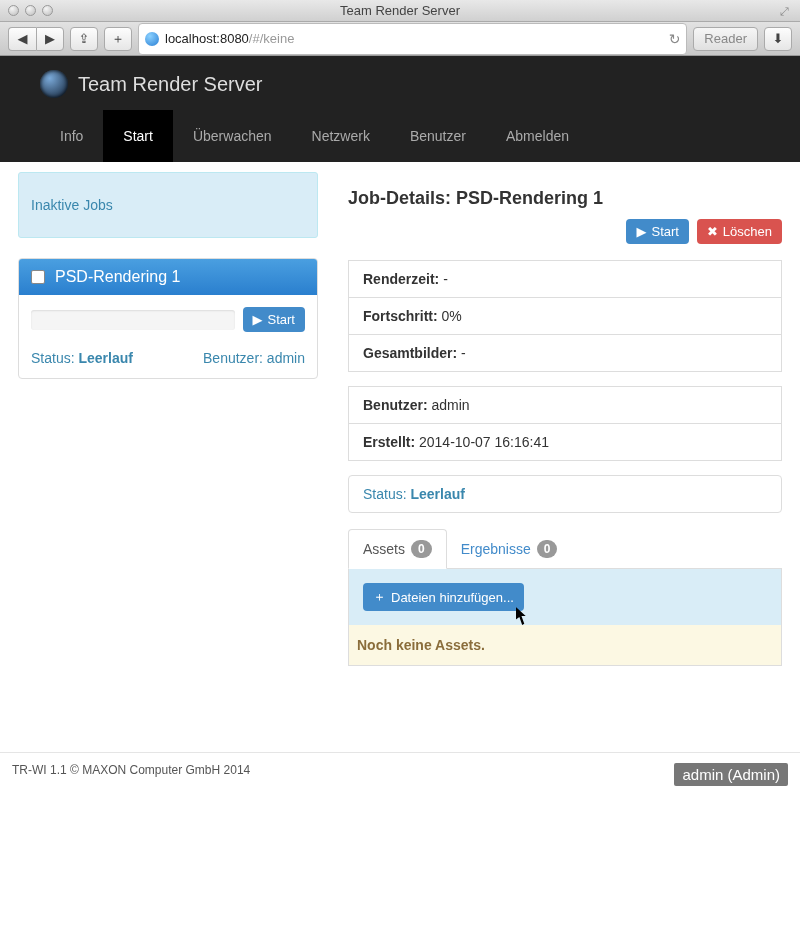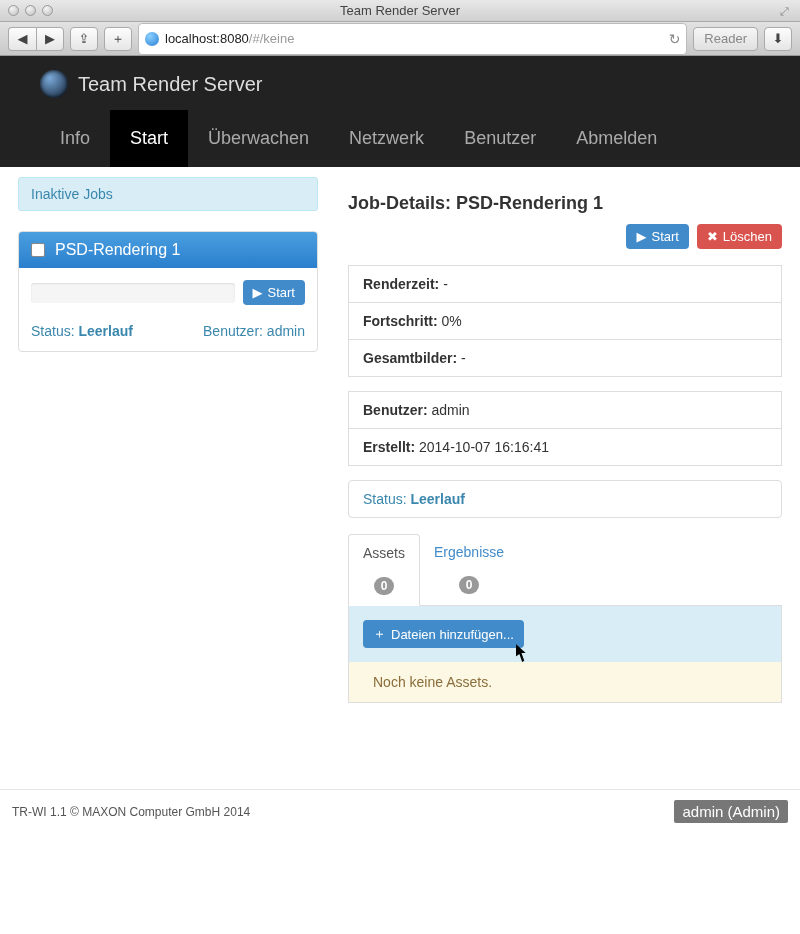--- a/index.html
+++ b/index.html
@@ -95,42 +95,42 @@
 .brand-icon {
   width: 28px; height: 28px; border-radius: 50%;
   background: radial-gradient(circle at 35% 30%, #7aa9d8, #0d1c30);
   box-shadow: inset 0 0 4px #000;
 }
 .app-nav {
   display: flex; margin-top: 12px; padding-left: 40px;
 }
 .app-nav a {
   display: block; padding: 18px 20px;
-  color: #aaa; text-decoration: none; font-size: 18px;
+  color: #aaa; text-decoration: none; font-size: 14px;
 }
 .app-nav a.active {
   background: #000; color: #fff;
 }
 
 
 .page-body {
   background: #fff;
   display: flex;
   padding: 10px 18px 20px 18px;
   gap: 30px;
 }
 .left-col { width: 300px; }
 .right-col { flex: 1; }
 
 
 .inactive-bar {
   background: #d9edf7;
   border: 1px solid #bce8f1;
   border-radius: 3px;
-  padding: 8px 12px;
+  padding: 24px 12px;
   color: #3a87ad;
   margin-bottom: 20px;
 }
 .job-card {
   border: 1px solid #ddd;
   border-radius: 4px;
   overflow: hidden;
 }
 .job-card-header {
   background: linear-gradient(#4a9fe0, #2a7fce);
@@ -214,24 +214,23 @@
 .refresh-icon {
   font-size: 22px; color: #c2b485;
 }
 .tabs {
   display: flex;
   border-bottom: 1px solid #ddd;
 }
 .tab {
   padding: 10px 14px;
   color: #428bca;
-  display: flex; align-items: center; gap: 16px;
+  display: flex; align-items: center; gap: 6px;
   font-size: 14px;
   cursor: pointer;
-  flex-direction: column;
 }
 .tab.active {
   border: 1px solid #ddd; border-bottom: 1px solid #fff;
   border-top-left-radius: 4px; border-top-right-radius: 4px;
   color: #555; background: #fff;
   margin-bottom: -1px;
 }
 .badge {
   background: #999; color: #fff;
   border-radius: 9px; min-width: 10px;
@@ -241,40 +240,40 @@
 .tab-pane {
   border: 1px solid #ddd; border-top: none;
 }
 .upload-area {
   background: #d9edf7;
   padding: 14px;
 }
 .no-assets {
   background: #fcf8e3;
   color: #8a6d3b;
-  padding: 12px 24px;
-  font-weight: normal;
+  padding: 12px 8px;
+  font-weight: bold;
 }
 .cursor {
   position: relative;
 }
 .cursor::after {
   content: "";
   position: absolute; right: -6px; bottom: -14px;
   width: 14px; height: 18px;
   background: #000;
   clip-path: polygon(0 0, 0 70%, 25% 55%, 45% 100%, 60% 93%, 40% 50%, 70% 50%);
   filter: drop-shadow(0 0 1px #fff);
 }
 
 
 .page-footer {
   border-top: 1px solid #e5e5e5;
   padding: 10px 12px;
-  display: flex; justify-content: space-between; align-items: center;
+  display: flex; justify-content: space-between; 
   color: #555; font-size: 12px;
   margin-top: 50px;
 }
 .user-badge {
   background: #777; color: #fff;
   padding: 3px 8px; font-size: 15px;
   border-radius: 2px;
 }
 </style>
 </head>

